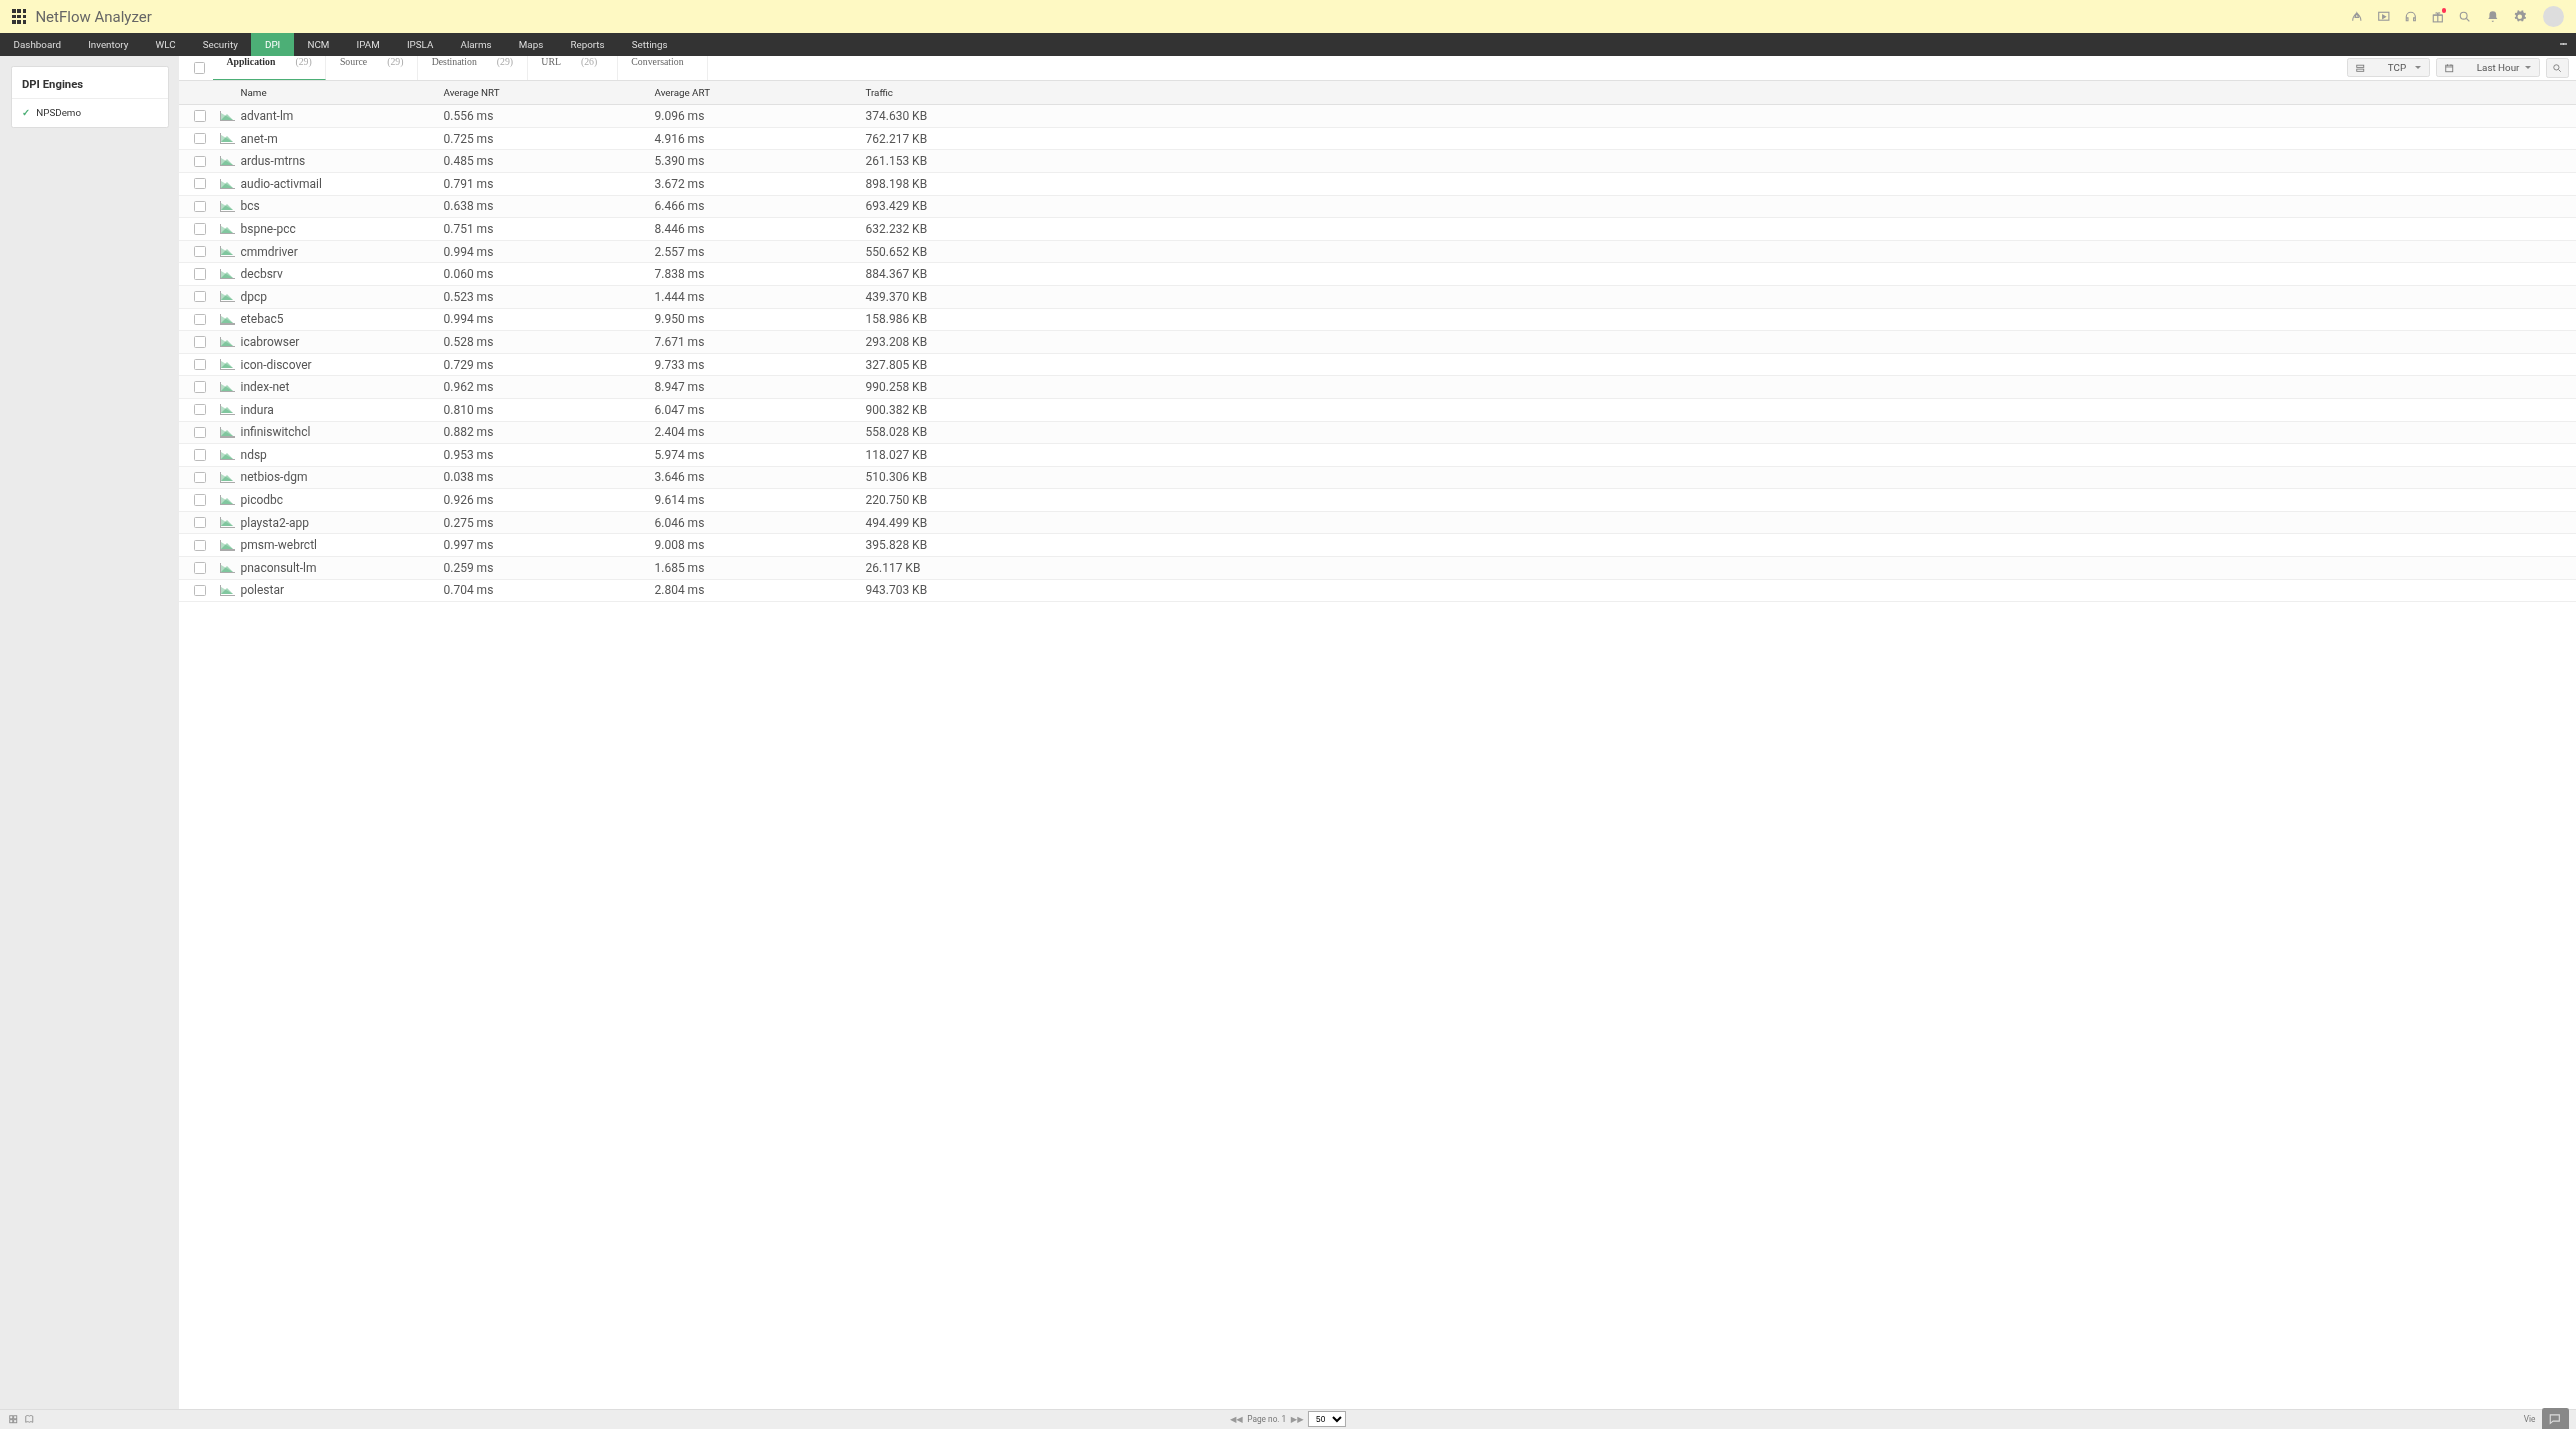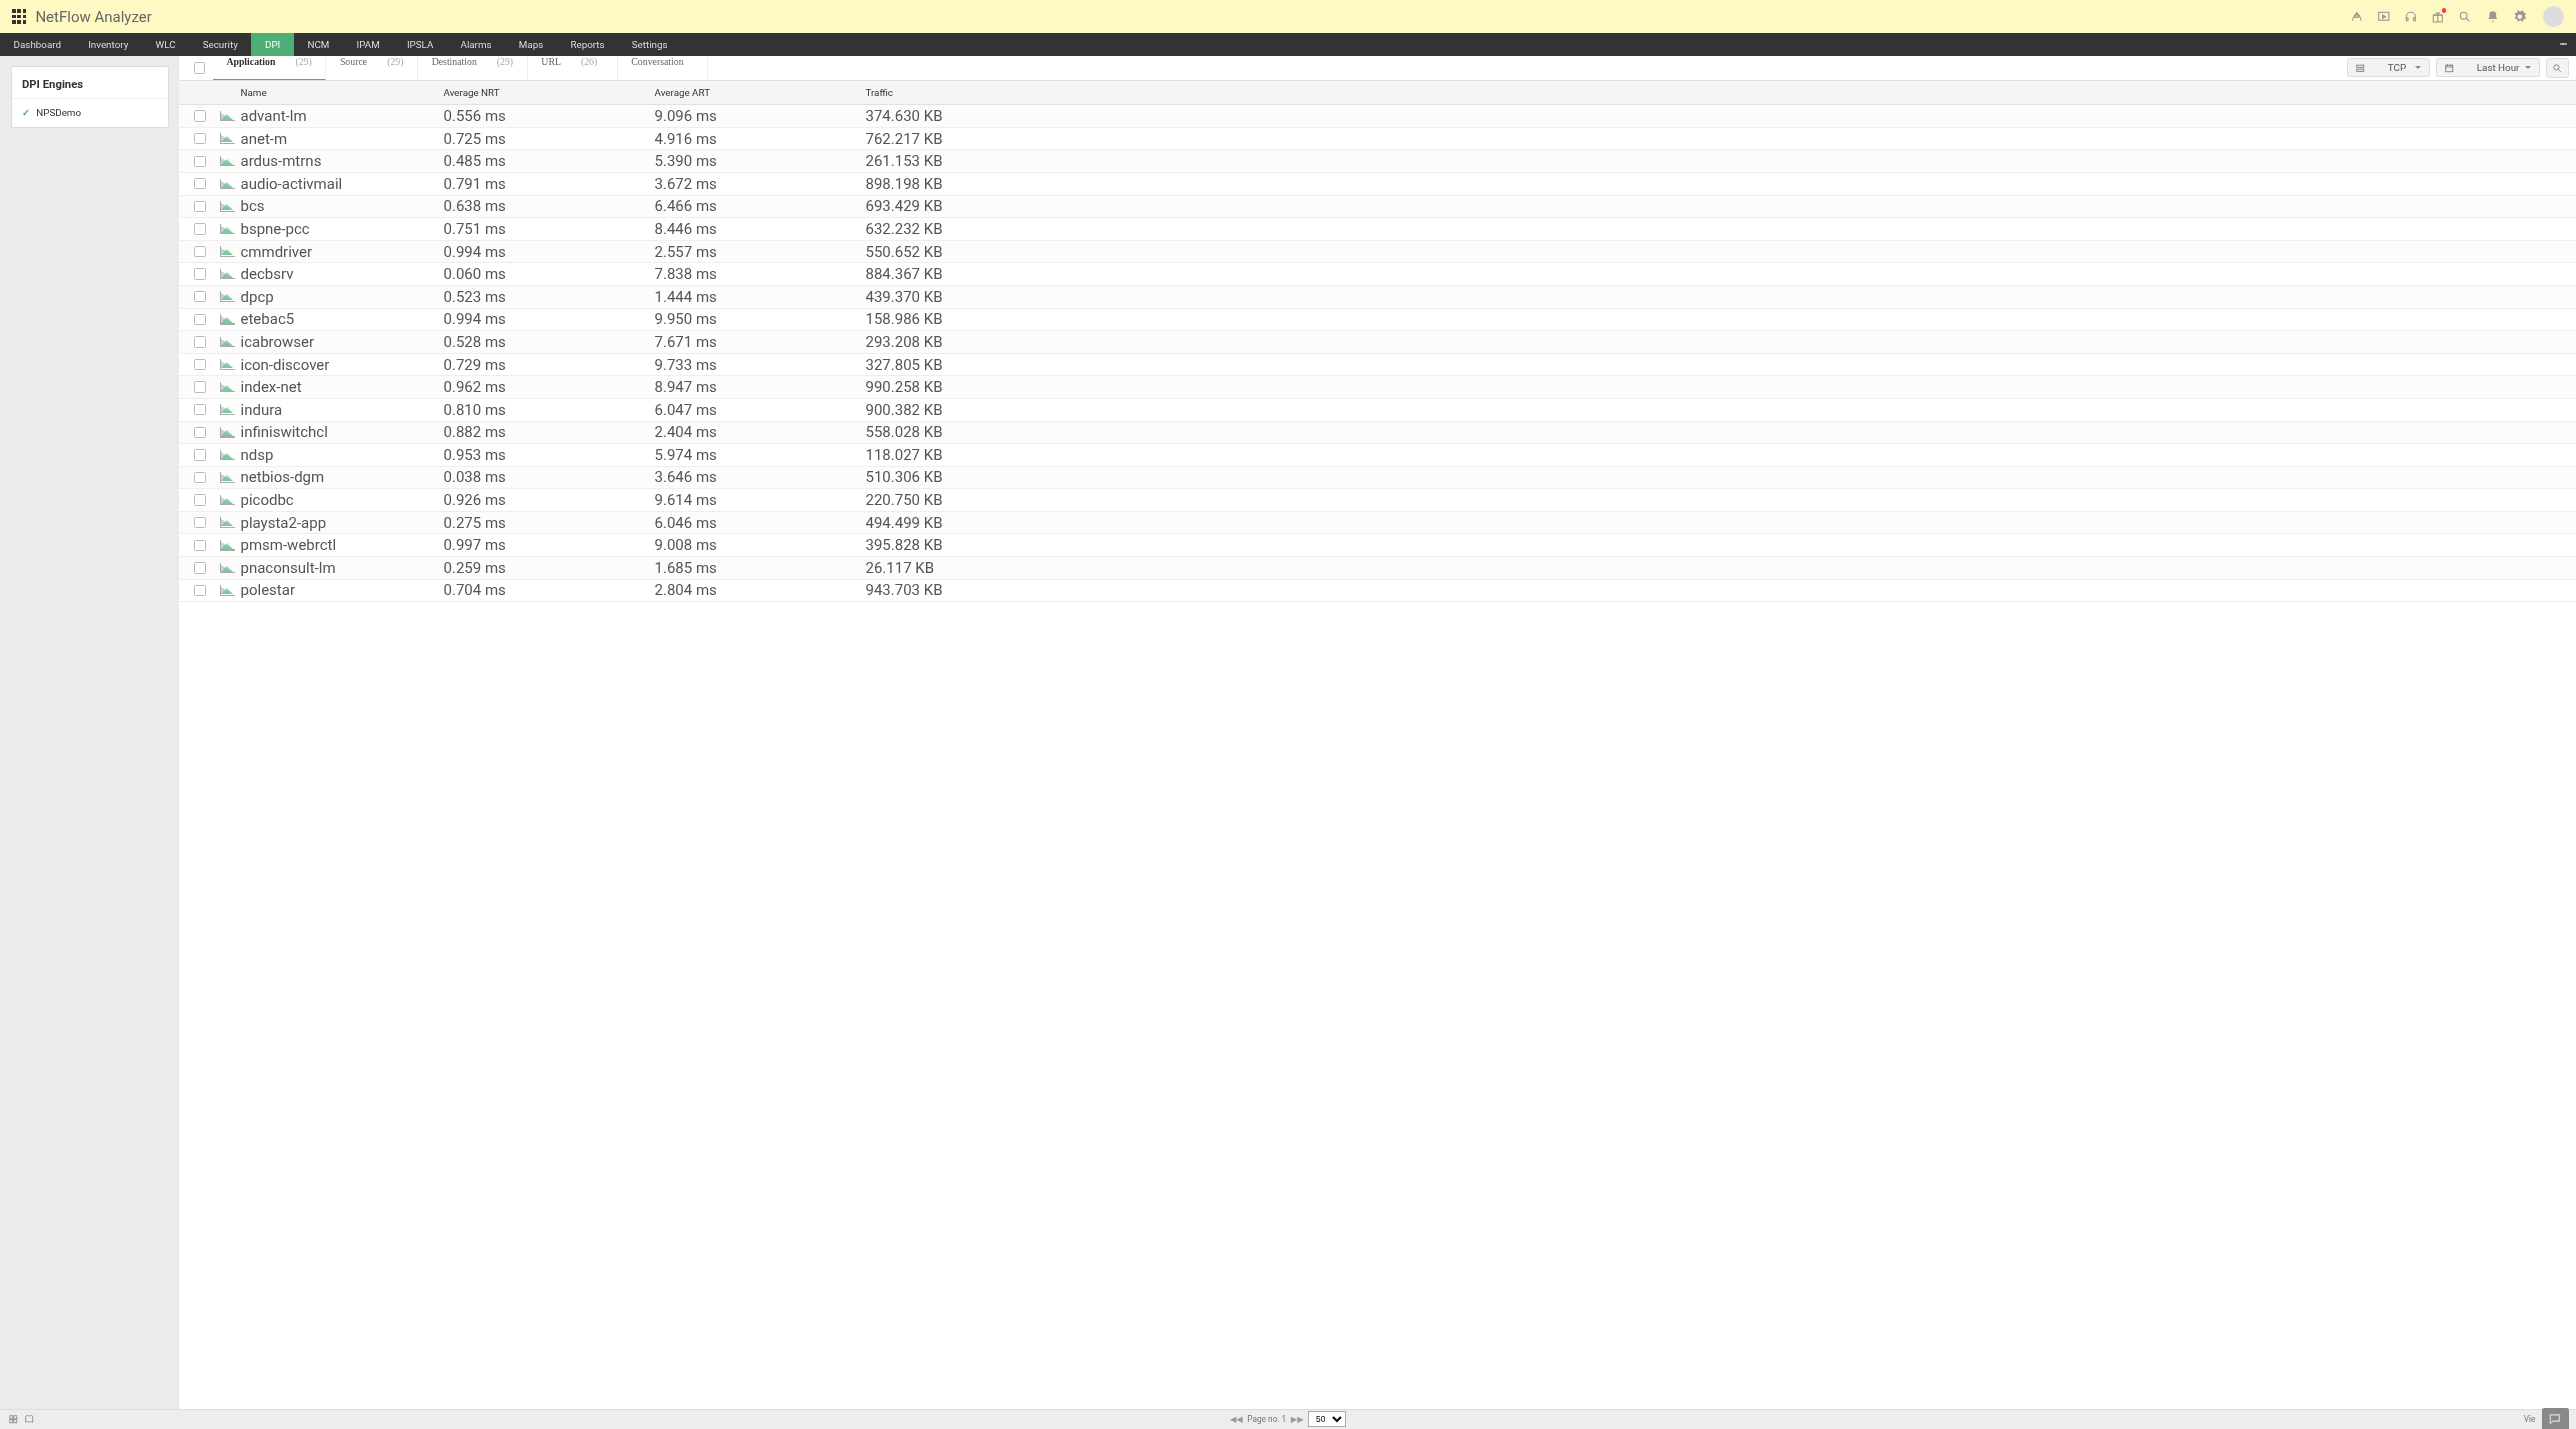--- a/index.html
+++ b/index.html
@@ -102,21 +102,21 @@
   position:sticky; top:0;
 }
 .cell-check { width:27px; display:flex; align-items:center; justify-content:center;}
 .cell-chart { width:27px; display:flex; align-items:center; justify-content:center;}
 .cell-name { flex: 0 0 203px; padding-right:7.5px;}
 .cell-nrt { flex: 0 0 211px;}
 .cell-art { flex: 0 0 211px;}
 .cell-traffic { flex: 1;}
 .trow {
   display:flex; border-bottom:0.8px solid #eee; padding: 4.5px 0 4.5px 7.5px;
-  font-size:15px; color:#555; align-items:center; height:22.6px;
+  font-size:12px; color:#555; align-items:center; height:22.6px;
 }
 .trow:nth-child(odd){ background: #fcfcfc; }
 .chart-icon { display:inline-block; position:relative; width:15px; height:10.5px;}
 .chart-icon::before {
   content:""; position:absolute; left:0; bottom:0; width:1.1px; height:10.5px; background:#aaa;
 }
 .chart-icon::after {
   content:""; position:absolute; left:0; bottom:0; width:15px; height:1.1px; background:#aaa;
 }
 .chart-icon .spark {

